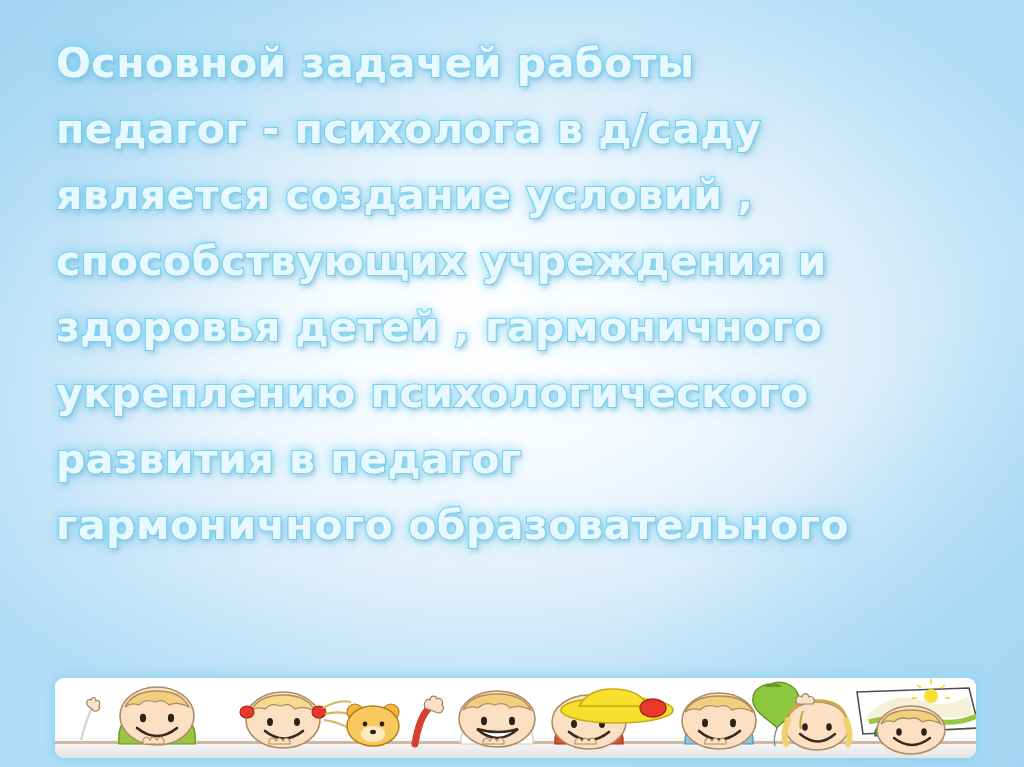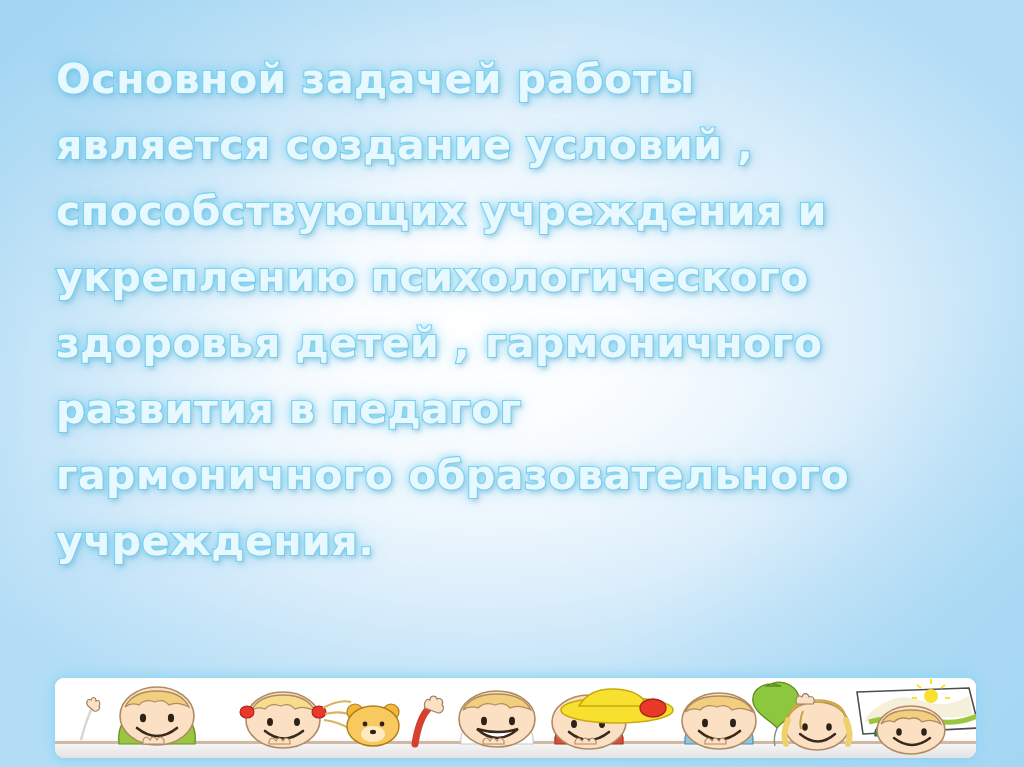--- a/index.html
+++ b/index.html
@@ -36,21 +36,21 @@
     background:
       linear-gradient(135deg, rgba(150,208,240,.55) 0%, rgba(150,208,240,0) 34%),
       linear-gradient(315deg, rgba(150,208,240,.50) 0%, rgba(150,208,240,0) 30%);
     pointer-events: none;
   }
 
   
   #body-text {
     position: absolute;
     left: 56px;
-    top: 46px;
+    top: 30px;
     width: 940px;
     z-index: 3;
   }
   .line {
     font-family: "DejaVu Sans", sans-serif;
     font-weight: bold;
     font-size: 41px;
     line-height: 66px;
     letter-spacing: .5px;
     white-space: nowrap;
@@ -81,27 +81,27 @@
   }
   #kids-photo svg { display: block; width: 921px; height: 80px; }
 </style>
 </head>
 <body>
 
 <div id="slide">
 
   <div id="body-text">
     <div class="line">Основной задачей работы</div>
+    <div class="line">педагог - психолога в д/саду</div>
     <div class="line">является создание условий ,</div>
     <div class="line">способствующих учреждения и</div>
+    <div class="line">здоровья детей , гармоничного</div>
     <div class="line">укреплению психологического</div>
-    <div class="line">здоровья детей , гармоничного</div>
     <div class="line">развития в педагог</div>
     <div class="line">гармоничного образовательного</div>
-    <div class="line">учреждения.</div>
   </div>
 
   <div id="kids-photo">
     <svg viewBox="0 0 921 80" xmlns="http://www.w3.org/2000/svg">
       <defs>
         <linearGradient id="photobg" x1="0" y1="0" x2="0" y2="1">
           <stop offset="0%" stop-color="#ffffff"></stop>
           <stop offset="72%" stop-color="#ffffff"></stop>
           <stop offset="100%" stop-color="#e3e3e3"></stop>
         </linearGradient>

